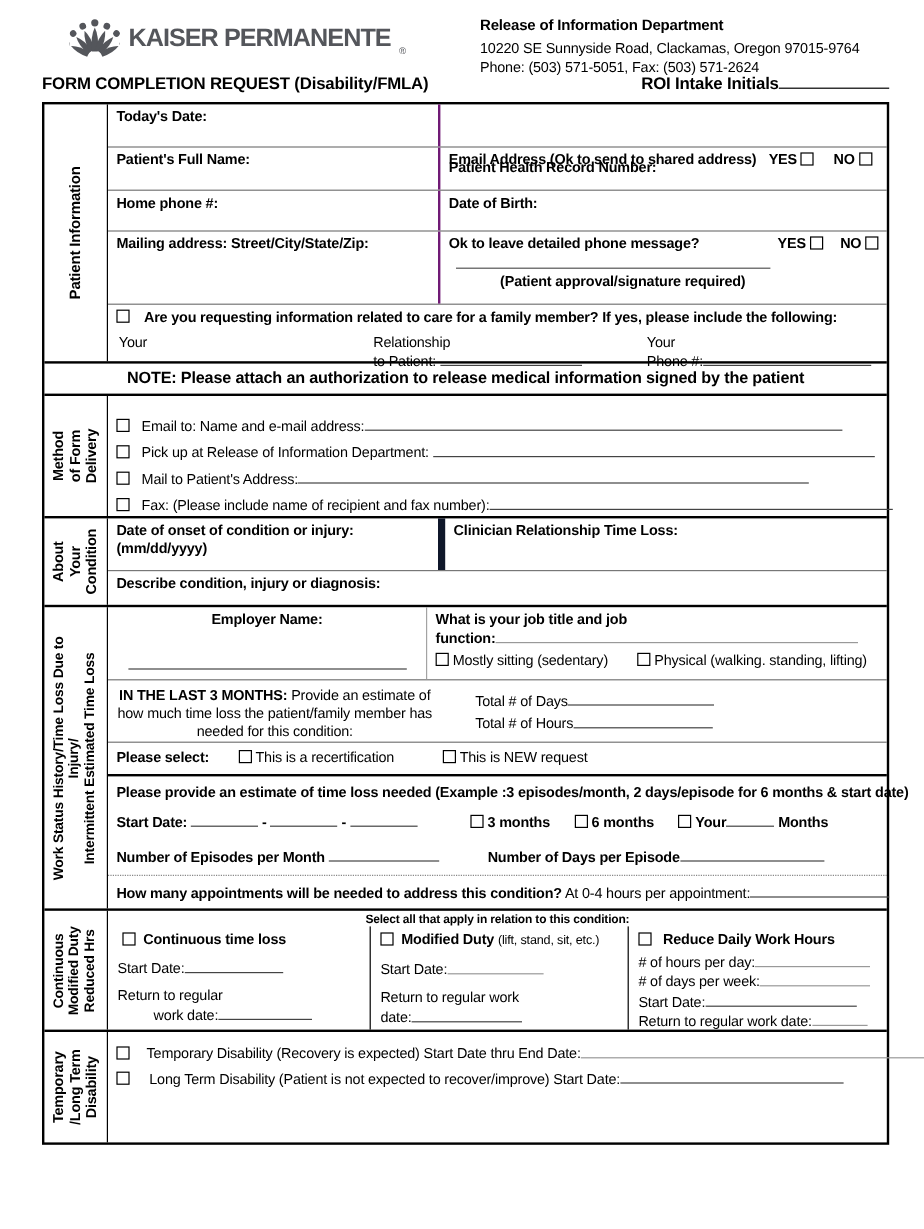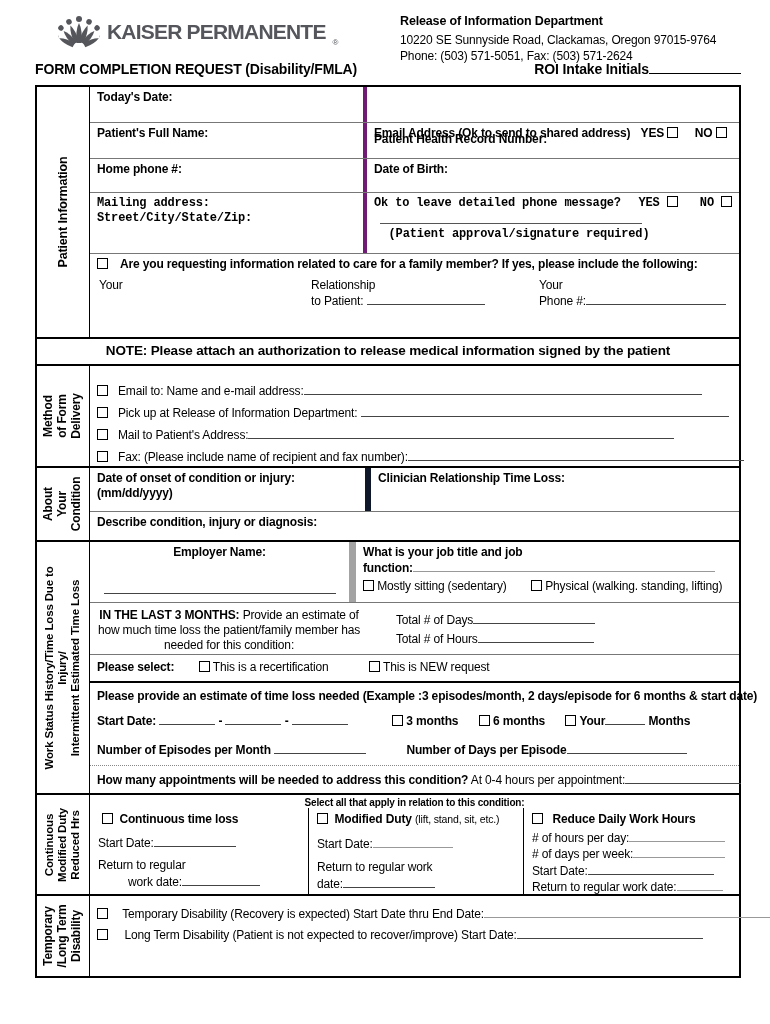--- a/index.html
+++ b/index.html
@@ -14,21 +14,21 @@
   .titlebar{position:absolute;left:35px;top:61px;width:706px;display:flex;justify-content:space-between;align-items:flex-end;font-weight:bold;font-size:14px;}
   
   .tbl{position:absolute;left:35px;top:85px;width:706px;border:2.5px solid #000;box-sizing:border-box;background:#fff;}
   .sec{display:flex;border-top:2.5px solid #000;}
   .sec.first{border-top:none;}
   .lblcell{flex:0 0 52px;border-right:1.5px solid #000;position:relative;}
   .vlab{position:absolute;top:50%;left:50%;transform:translate(-50%,-50%) rotate(-90deg);font-weight:bold;font-size:12px;line-height:1.15;text-align:center;white-space:nowrap;}
   .cont{flex:1;min-width:0;}
   .prow{display:flex;border-top:1px solid #777;box-sizing:border-box;}
   .prow.first{border-top:none;}
-  .pc1{flex:0 0 277px;border-right:4px solid #701a75;box-sizing:border-box;}
+  .pc1{flex:0 0 277px;border-right:2px solid #701a75;box-sizing:border-box;}
   .cell{padding:3px 7px;font-weight:bold;font-size:12px;line-height:1.25;box-sizing:border-box;}
   .reg{font-weight:normal;}
   .cb{display:inline-block;width:11px;height:11px;border:1.4px solid #000;background:#fff;vertical-align:-1px;box-sizing:border-box;}
   .ln{display:inline-block;border-bottom:1.2px solid #444;height:11px;vertical-align:baseline;}
   .lng{border-color:#999;}
   .noterow{border-top:2.5px solid #000;text-align:center;font-weight:bold;font-size:13.5px;padding:4px 4px 6px;}
   .sigline{border-bottom:1.2px solid #555;width:262px;height:12px;margin-left:6px;}
   .sigcap{font-weight:bold;text-align:center;width:290px;padding-top:3px;}
   .dl-item{font-weight:normal;font-size:12px;margin-bottom:7px;white-space:nowrap;}
   .dl-item .cb{margin-right:10px;}
@@ -108,36 +108,36 @@
             <span style="display:inline-block;width:4px;"></span>
             <span>YES</span> <span class="cb"></span>
             <span style="display:inline-block;width:10px;"></span>
             <span>NO</span> <span class="cb"></span>
           </div>
         </div>
         <div class="prow" style="height:34px;">
           <div class="pc1 cell">Home phone #:</div>
           <div class="cell" style="flex:1;">Date of Birth:</div>
         </div>
-        <div class="prow" style="height:61px;font-family:Liberation Mono, monospace;">
+        <div class="prow" style="height:61px;">
           <div class="pc1 cell">Mailing address: Street/City/State/Zip:</div>
           <div class="cell" style="flex:1;">
             <div style="display:flex;justify-content:space-between;">
               <span>Ok to leave detailed phone message?</span>
               <span style="white-space:nowrap;">
                 <span>YES</span> <span class="cb"></span>
                 <span style="display:inline-block;width:8px;"></span>
                 <span>NO</span> <span class="cb"></span>
               </span>
             </div>
             <div class="sigline"></div>
             <div class="sigcap">(Patient approval/signature required)</div>
           </div>
         </div>
-        <div class="prow" style="height:84px;">
+        <div class="prow" style="height:48px;">
           <div class="cell" style="flex:1;">
             <div>
               <span class="cb"></span>
               <span style="display:inline-block;width:6px;"></span>
               <span>Are you requesting information related to care for a family member? If yes, please include the following:</span>
             </div>
             <div class="reg" style="display:flex;margin-top:6px;">
               <div style="width:212px;padding-left:2px;">
                 <div>Your</div>
               </div>
@@ -195,21 +195,21 @@
     <div class="sec">
       <div class="lblcell">
         <div class="vlab" style="font-size:11.5px;">
           <div>Work Status History/Time Loss Due to</div>
           <div>Injury/</div>
           <div>Intermittent Estimated Time Loss</div>
         </div>
       </div>
       <div class="cont">
         <div class="prow first" style="height:60px;">
-          <div class="cell" style="flex:0 0 266px;border-right:7px solid #a3a3a3;box-sizing:border-box;text-align:center;">
+          <div class="cell" style="flex:0 0 266px;border-right:1px solid #a3a3a3;box-sizing:border-box;text-align:center;">
             <div>Employer Name:</div>
             <div class="ln" style="width:232px;margin-top:22px;"></div>
           </div>
           <div class="cell" style="flex:1;">
             <div>What is your job title and job</div>
             <div><span>function:</span><span class="ln lng" style="width:302px;"></span></div>
             <div class="reg" style="margin-top:3px;white-space:nowrap;">
               <span class="cb"></span> <span>Mostly sitting (sedentary)</span>
               <span class="gap18"></span>
               <span class="cb"></span> <span>Physical (walking. standing, lifting)</span>
@@ -302,21 +302,21 @@
     </div>
 
     <div class="sec">
       <div class="lblcell">
         <div class="vlab">
           <div>Temporary</div>
           <div>/Long Term</div>
           <div>Disability</div>
         </div>
       </div>
-      <div class="cont" style="height:80px;padding:10px 7px 0;box-sizing:border-box;font-size:12px;">
+      <div class="cont" style="height:92px;padding:10px 7px 0;box-sizing:border-box;font-size:12px;">
         <div style="white-space:nowrap;margin-bottom:6px;">
           <span class="cb"></span>
           <span style="display:inline-block;width:8px;"></span>
           <span>Temporary Disability (Recovery is expected) Start Date thru End Date:</span><span class="ln lng" style="width:332px;"></span>
         </div>
         <div style="white-space:nowrap;">
           <span class="cb"></span>
           <span style="display:inline-block;width:10px;"></span>
           <span>Long Term Disability (Patient is not expected to recover/improve) Start Date:</span><span class="ln" style="width:186px;"></span>
         </div>

